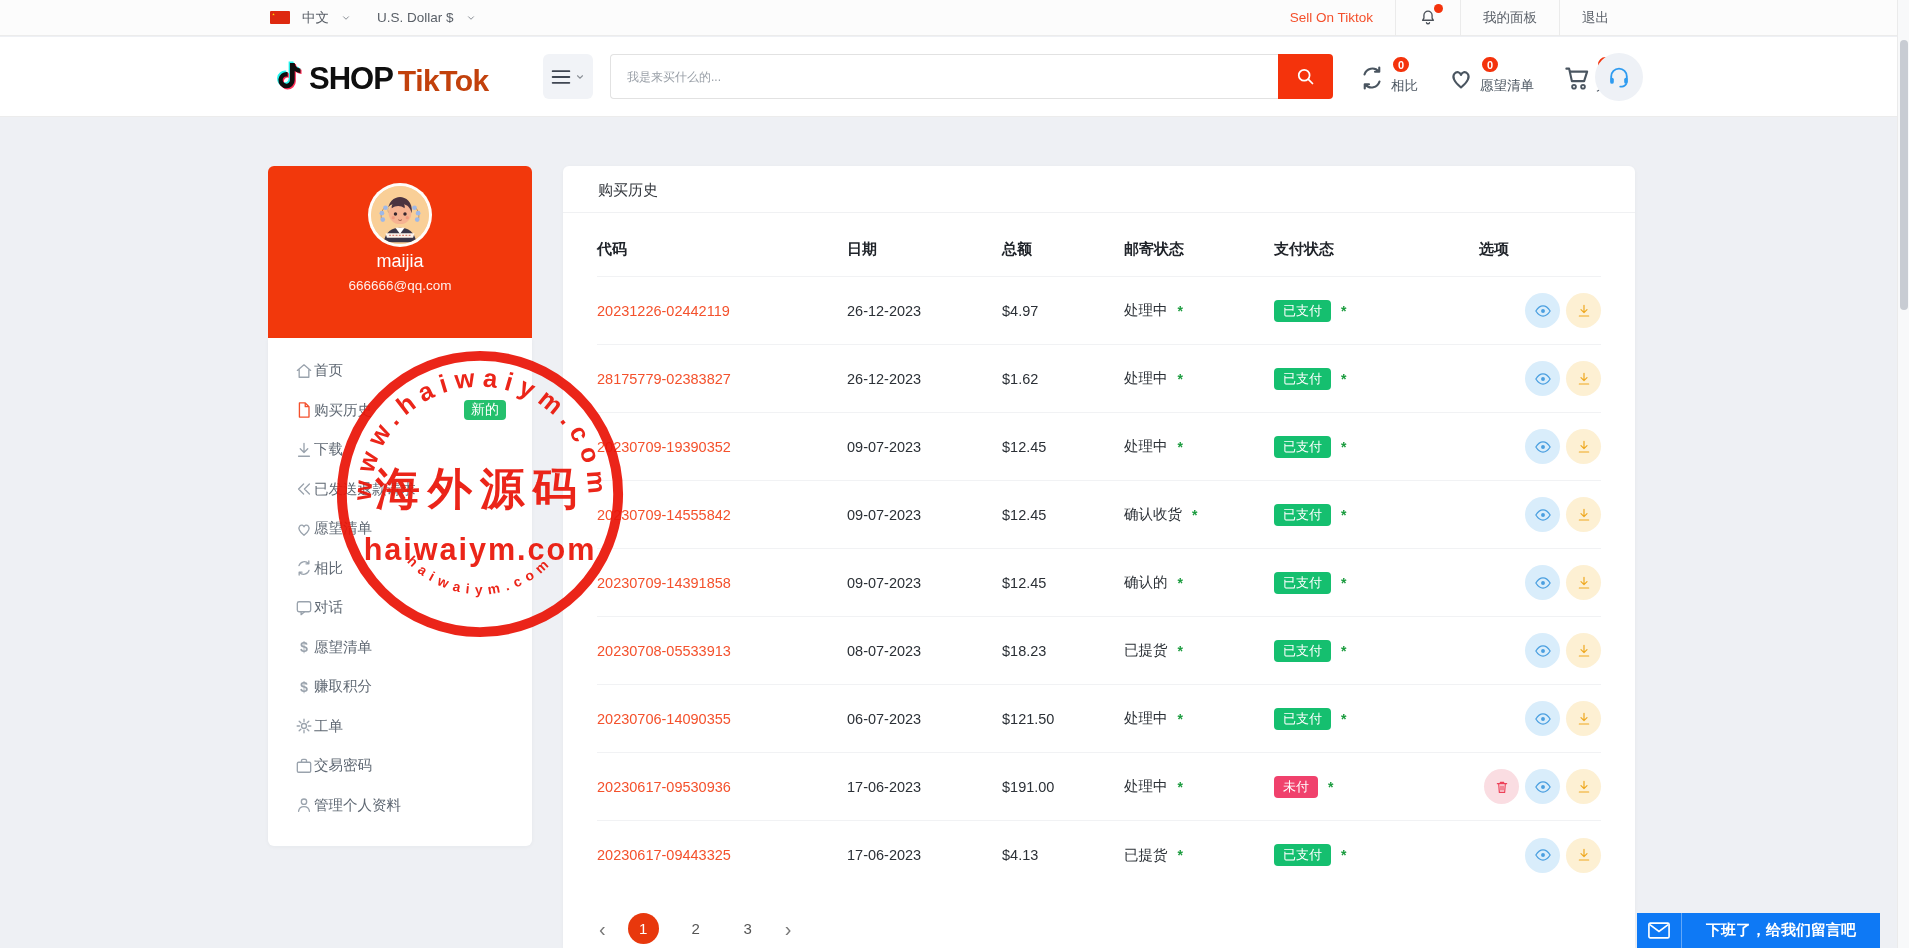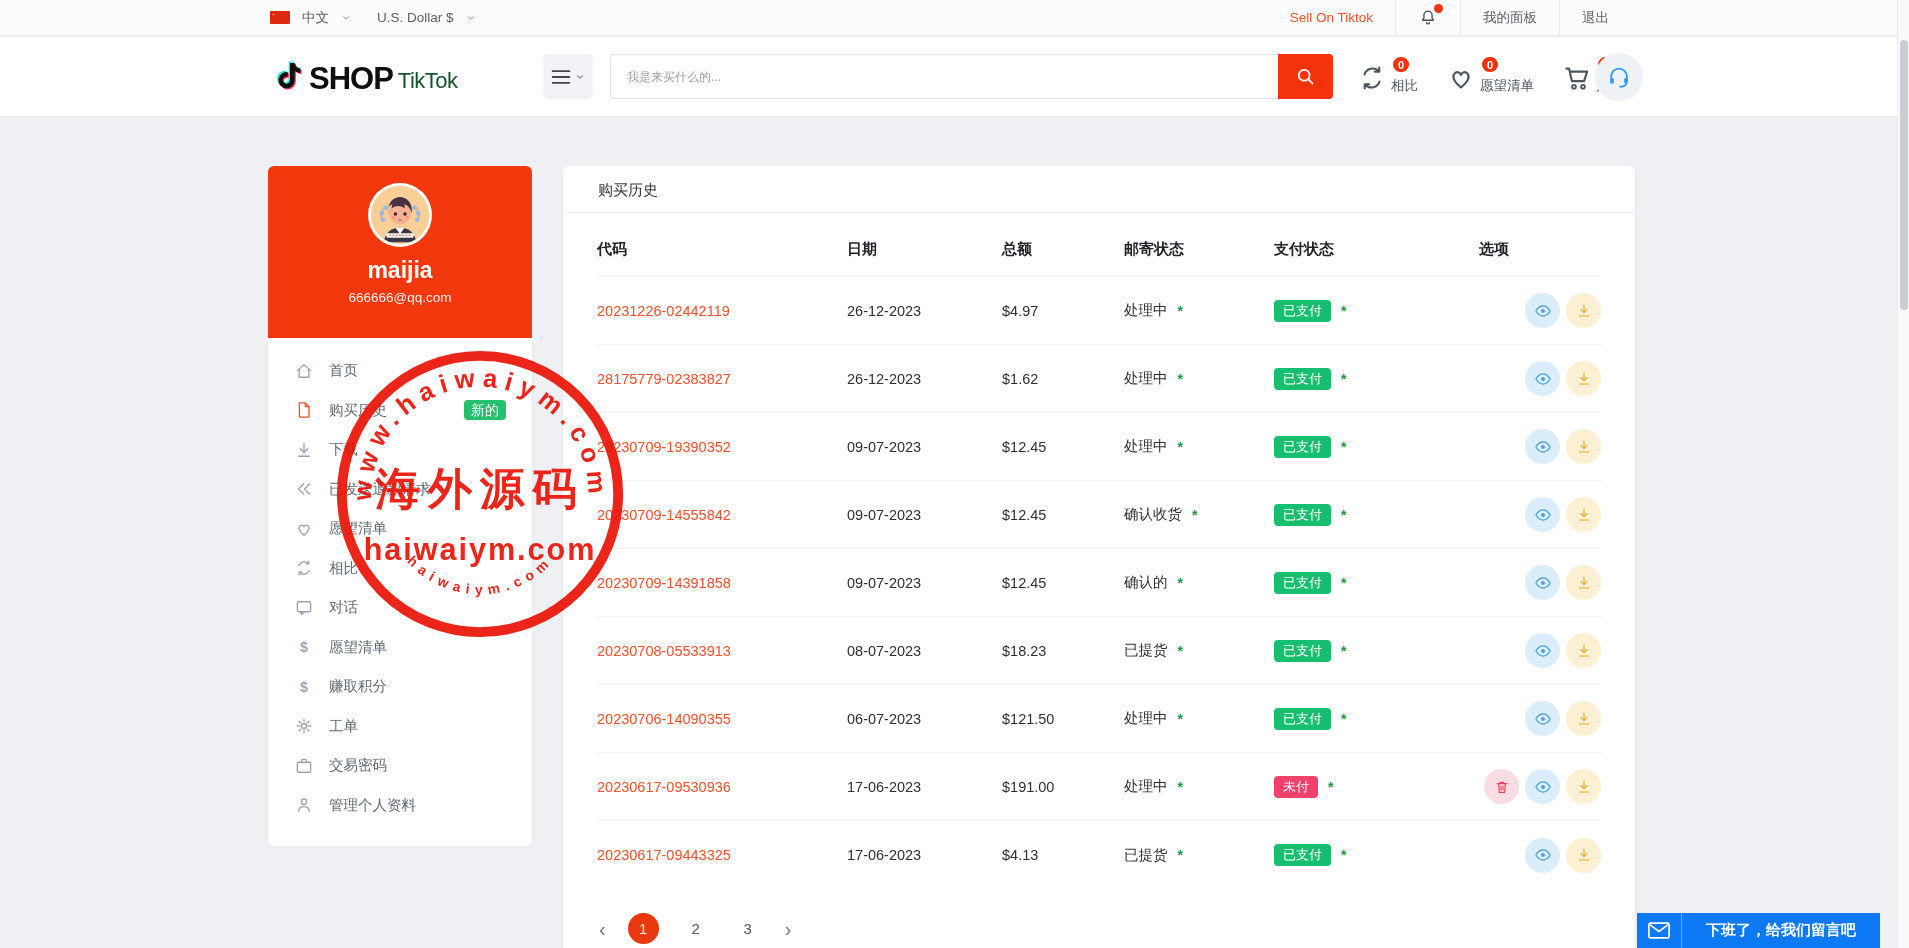--- a/index.html
+++ b/index.html
@@ -27,21 +27,21 @@
   .bell-wrap { position:relative; }
   .bell-dot { position:absolute; top:-4px; right:-5px; width:9px; height:9px; border-radius:50%; background:#f4330c; }
 
   
   .header {
     position:absolute; top:37px; left:0; width:1909px; height:80px;
     background:#fff; border-bottom:1px solid #ececec;padding-left:48px;
   }
   .logo { position:absolute; left:270px; top:21px; display:flex; align-items:flex-end; gap:5px; cursor:pointer; }
   .logo-shop { font-size:31px; font-weight:bold; color:#0f0f0f; letter-spacing:-1px; line-height:34px; }
-  .logo-tiktok { font-size:22px; font-weight:normal; color:#14532d; letter-spacing:-0.5px; line-height:30px; }
+  .logo-tiktok { font-size:30px; font-weight:bold; color:#c2410c; letter-spacing:-0.5px; line-height:30px; }
   .hamburger {
     position:absolute; left:543px; top:17px; width:50px; height:45px;
     background:#f1f3f7; border-radius:6px; display:flex; align-items:center; justify-content:center; gap:4px; cursor:pointer;
   }
   .search-box { position:absolute; left:610px; top:17px; display:flex; }
   .search-input {
     width:668px; height:45px; border:1px solid #e2e2e2; border-right:none;
     border-radius:4px 0 0 4px; padding:0 16px; font-size:12px; color:#333; outline:none;
     font-family:inherit;
   }
@@ -65,26 +65,26 @@
     background:#eef1f6; display:flex; align-items:center; justify-content:center; cursor:pointer;
   }
 
   
   .sidebar { position:absolute; left:268px; top:166px; width:264px; }
   .user-card {
     height:172px; background:#f2380c; border-radius:6px 6px 0 0;
     display:flex; flex-direction:column; align-items:center; padding-top:17px;
   }
   .avatar { width:64px; height:64px; border-radius:50%; border:3px solid rgba(255,255,255,.95); overflow:hidden; background:#f9cf97; }
-  .u-name { color:#fff; font-weight:bold; font-size:23px; margin-top:10px; }
+  .u-name { color:#fff; font-weight:normal; font-size:18px; margin-top:4px; }
   .u-email { color:rgba(255,255,255,.92); font-size:13.5px; margin-top:6px; }
   .menu { background:#fff; border-radius:0 0 6px 6px; padding:13px 0 21px; box-shadow:0 1px 4px rgba(30,40,60,.04); }
   .menu-item {
-    height:39.5px; padding:0 26px; display:flex; align-items:center; gap:15px;
-    font-size:14.5px; color:#5f6873; cursor:pointer;
+    height:39.5px; padding:0 26px; display:flex; align-items:center; 
+    font-size:14.5px; color:#5f6873; cursor:pointer;font-family:Liberation Mono, monospace;
   }
   .menu-item .m-ic { width:20px; height:20px; color:#9aa3ad; flex:none; }
   .menu-item.active .m-ic { color:#f4502c; }
   .m-badge {
     margin-left:auto; background:#24c06d; color:#fff; font-size:14px;
     padding:3px 7px; border-radius:4px; line-height:1; display:none;
   }
   .menu-item.has-badge .m-badge { display:block; }
 
   

